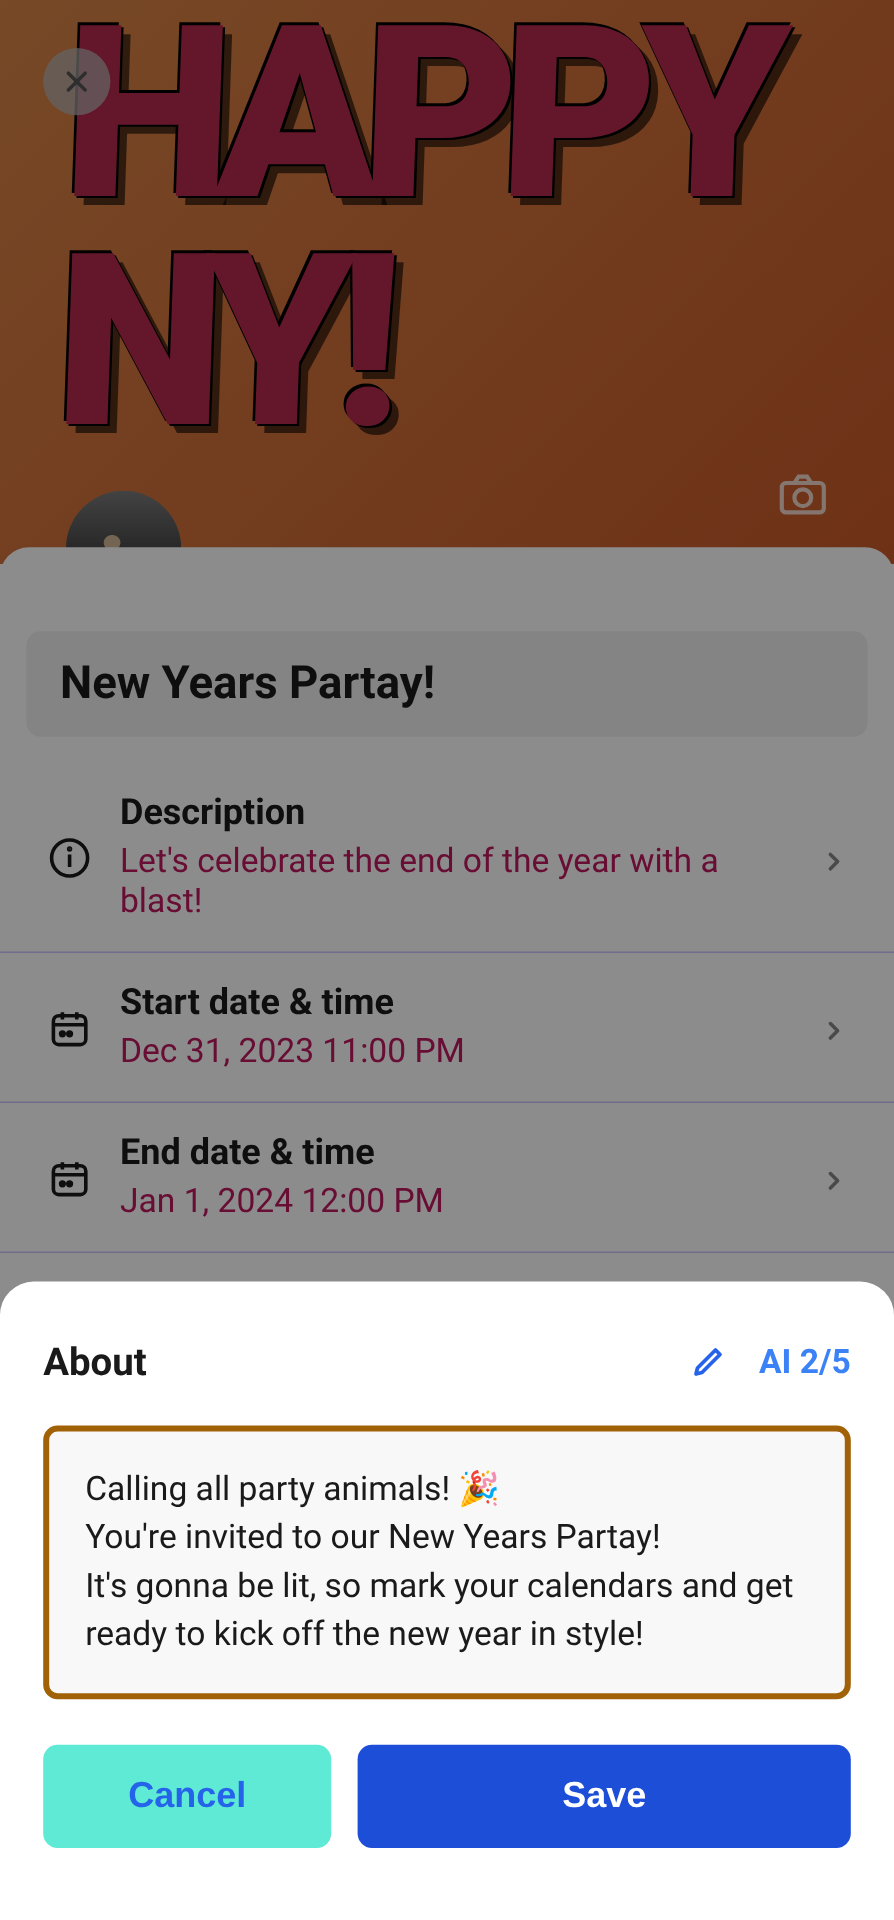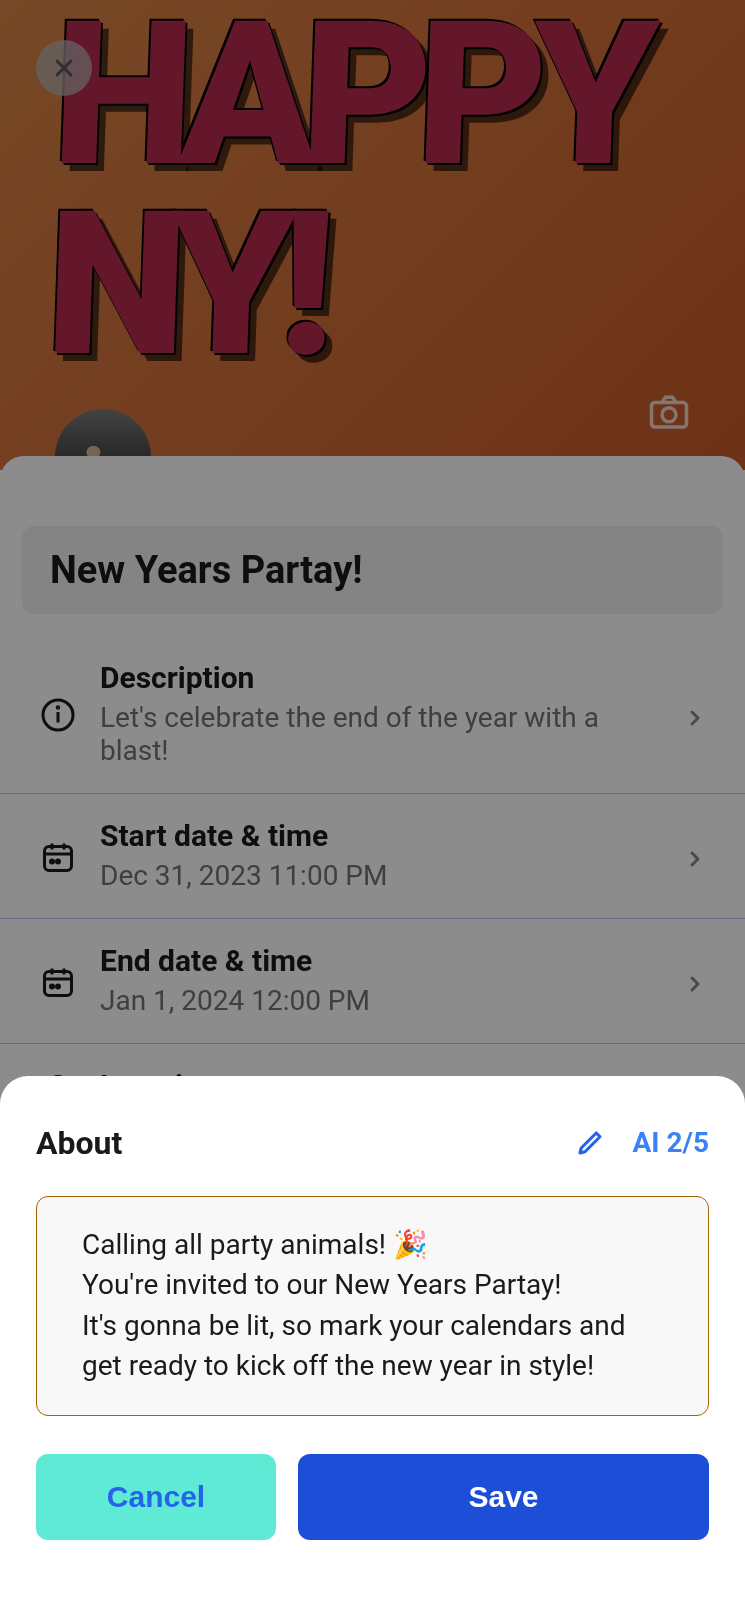--- a/index.html
+++ b/index.html
@@ -146,21 +146,21 @@
     
     .row-label {
       font-size: 30px;
       font-weight: 700;
       color: #1a1a1a;
       margin-bottom: 6px;
     }
     
     .row-value {
       font-size: 28px;
-      color: #737373;
+      color: #be185d;
     }
     
     .row-chevron {
       flex-shrink: 0;
       width: 24px;
       height: 24px;
       color: #888;
       margin-top: 8px;
     }
     
@@ -211,24 +211,24 @@
       color: #2563eb;
     }
     
     .ai-badge {
       font-size: 28px;
       font-weight: 700;
       color: #3b82f6;
     }
     
     .textarea-box {
-      border: 1px solid #a16207;
+      border: 5px solid #a16207;
       border-radius: 12px;
       background: #f8f8f8;
-      padding: 28px 45px;
+      padding: 28px 30px;
       margin-bottom: 38px;
     }
     
     .textarea-text {
       font-size: 28px;
       line-height: 1.45;
       color: #1a1a1a;
       white-space: pre-wrap;
     }
     

